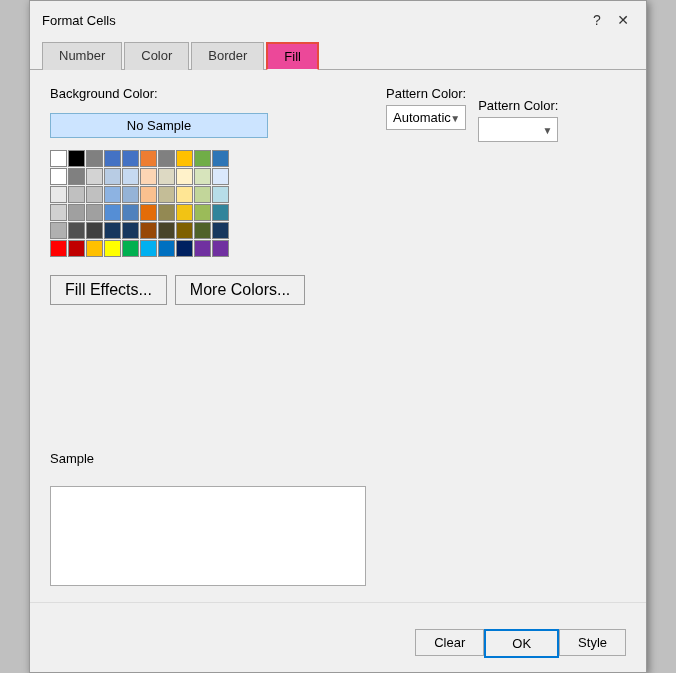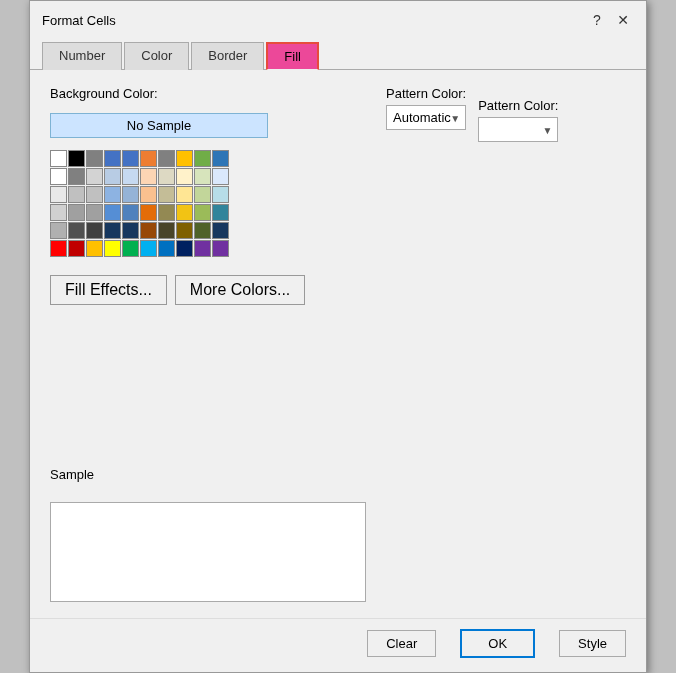--- a/index.html
+++ b/index.html
@@ -181,26 +181,26 @@
       font-size: 13px;
       margin-bottom: 20px;
     }
     .sample-box {
       width: 100%;
       height: 100px;
       border: 1px solid #aaa;
       background: #fff;
     }
     .footer {
-      padding: 10px 20px 14px 20px;
+      padding: 26px 20px 14px 20px;
       display: flex;
       justify-content: flex-end;
-      gap: 24px;
+      gap: 0;
       border-top: 1px solid #ddd;
-      align-items: center;
+      align-items: flex-start;
     }
     .clear-btn {
       padding: 5px 18px;
       background: #f0f0f0;
       border: 1px solid #aaa;
       cursor: pointer;
       font-size: 13px;
     }
     .ok-btn {
       padding: 5px 26px;

